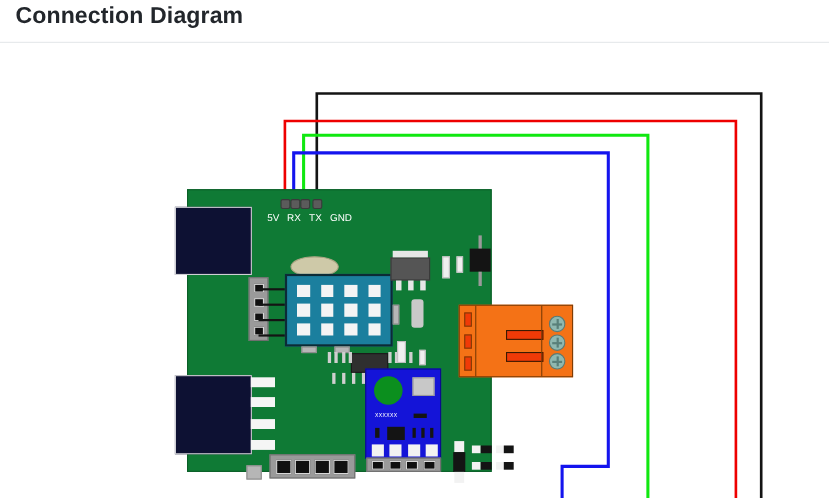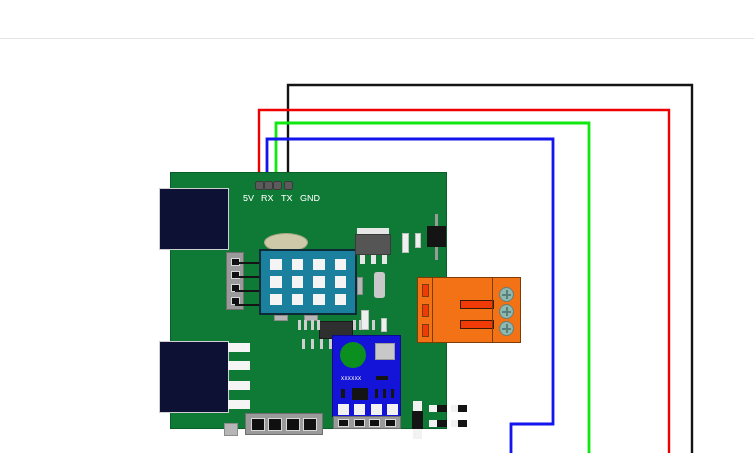--- a/index.html
+++ b/index.html
@@ -235,20 +235,21 @@
     white-space: nowrap;
     line-height: 1;
   }
   .pin-label { position: absolute; }
 </style>
 </head>
 <body>
 
 <div id="page">
 
+  <div id="page-title">Connection Diagram</div>
   <div id="title-divider"></div>
 
   <div id="diagram">
 
     <svg id="wire-layer" viewBox="0 0 754 414">
 
       <path d="M288,150 L288,46 L692,46 L692,414" fill="none" stroke="#141414" stroke-width="2.4"></path>
 
       <path d="M259,150 L259,71 L669,71 L669,414" fill="none" stroke="#ee0000" stroke-width="2.4"></path>
 

